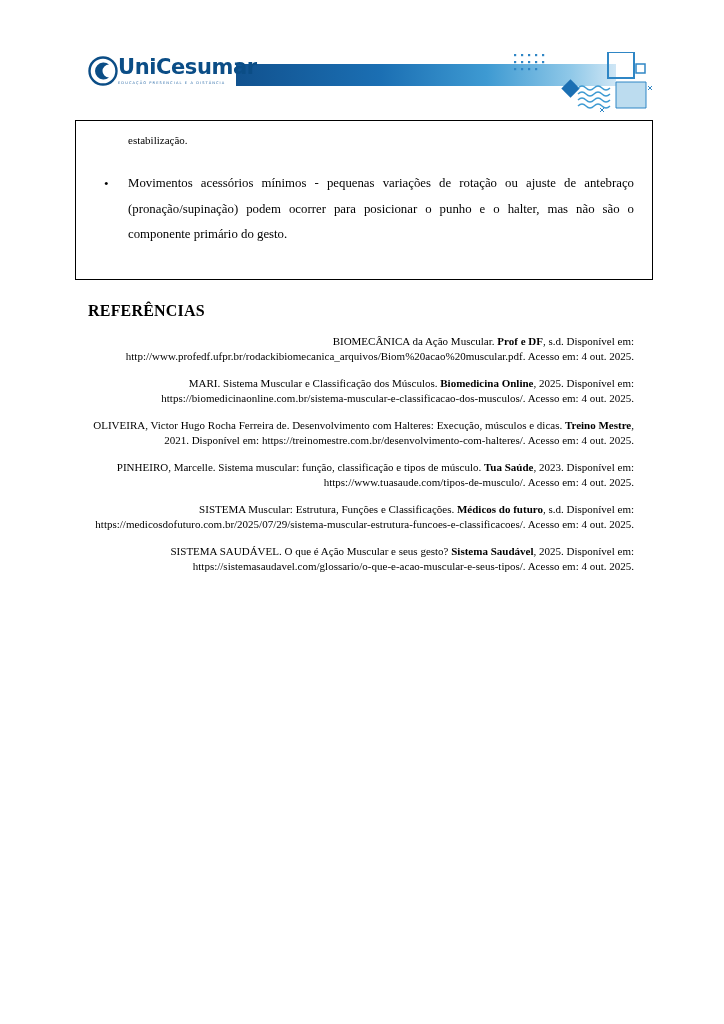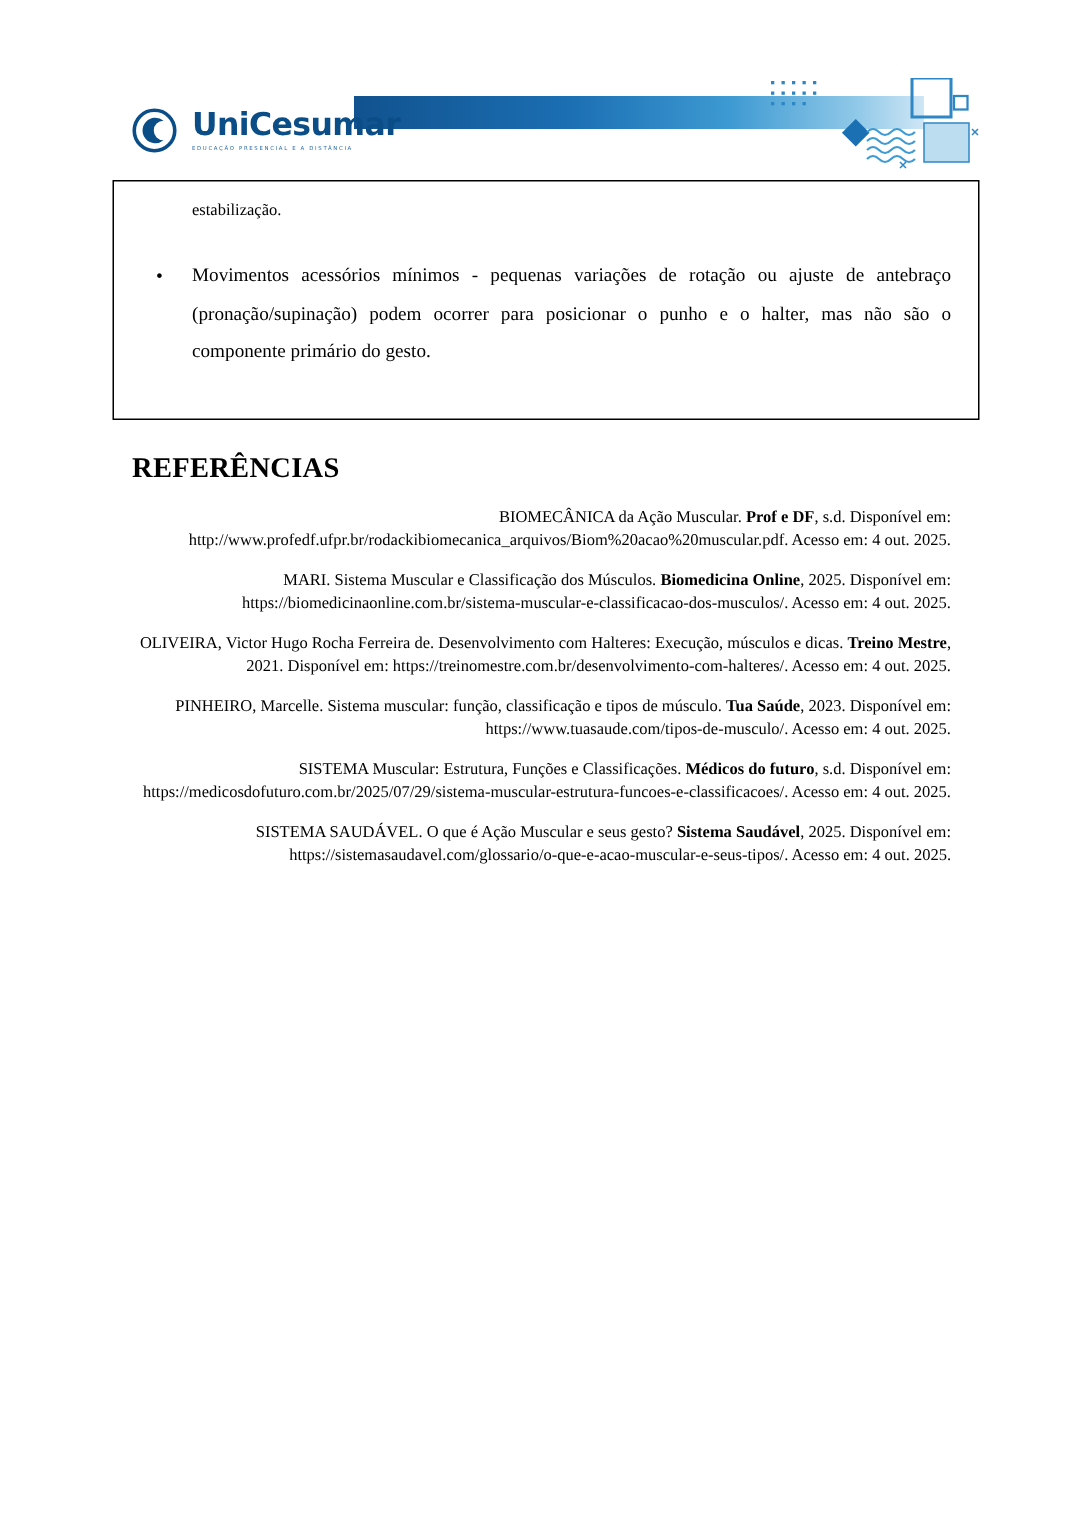--- a/index.html
+++ b/index.html
@@ -26,24 +26,24 @@
   .header {
     position: absolute;
     left: 88px;
     top: 52px;
     width: 570px;
     height: 62px;
   }
   .logo-wrap {
     position: absolute;
     left: 0;
-    top: 20px;
+    top: 4px;
     display: flex;
     align-items: center;
-    gap: 10px;
+    gap: 0;
     z-index: 4;
   }
   .logo-mark {
     width: 30px;
     height: 30px;
     position: relative;
   }
   .logo-text {
     font-family: "DejaVu Sans", sans-serif;
     font-size: 21px;
@@ -121,21 +121,21 @@
   }
 
   
   .refs {
     position: absolute;
     left: 88px;
     top: 302px;
     width: 546px;
   }
   .refs-title {
-    font-size: 19px;
+    font-size: 16px;
     font-weight: bold;
     letter-spacing: 0.2px;
     margin: 0 0 14px 0;
   }
   .ref-entry {
     font-size: 11px;
     line-height: 1.32;
     margin-bottom: 13px;
     text-align: right;
     word-break: break-word;

